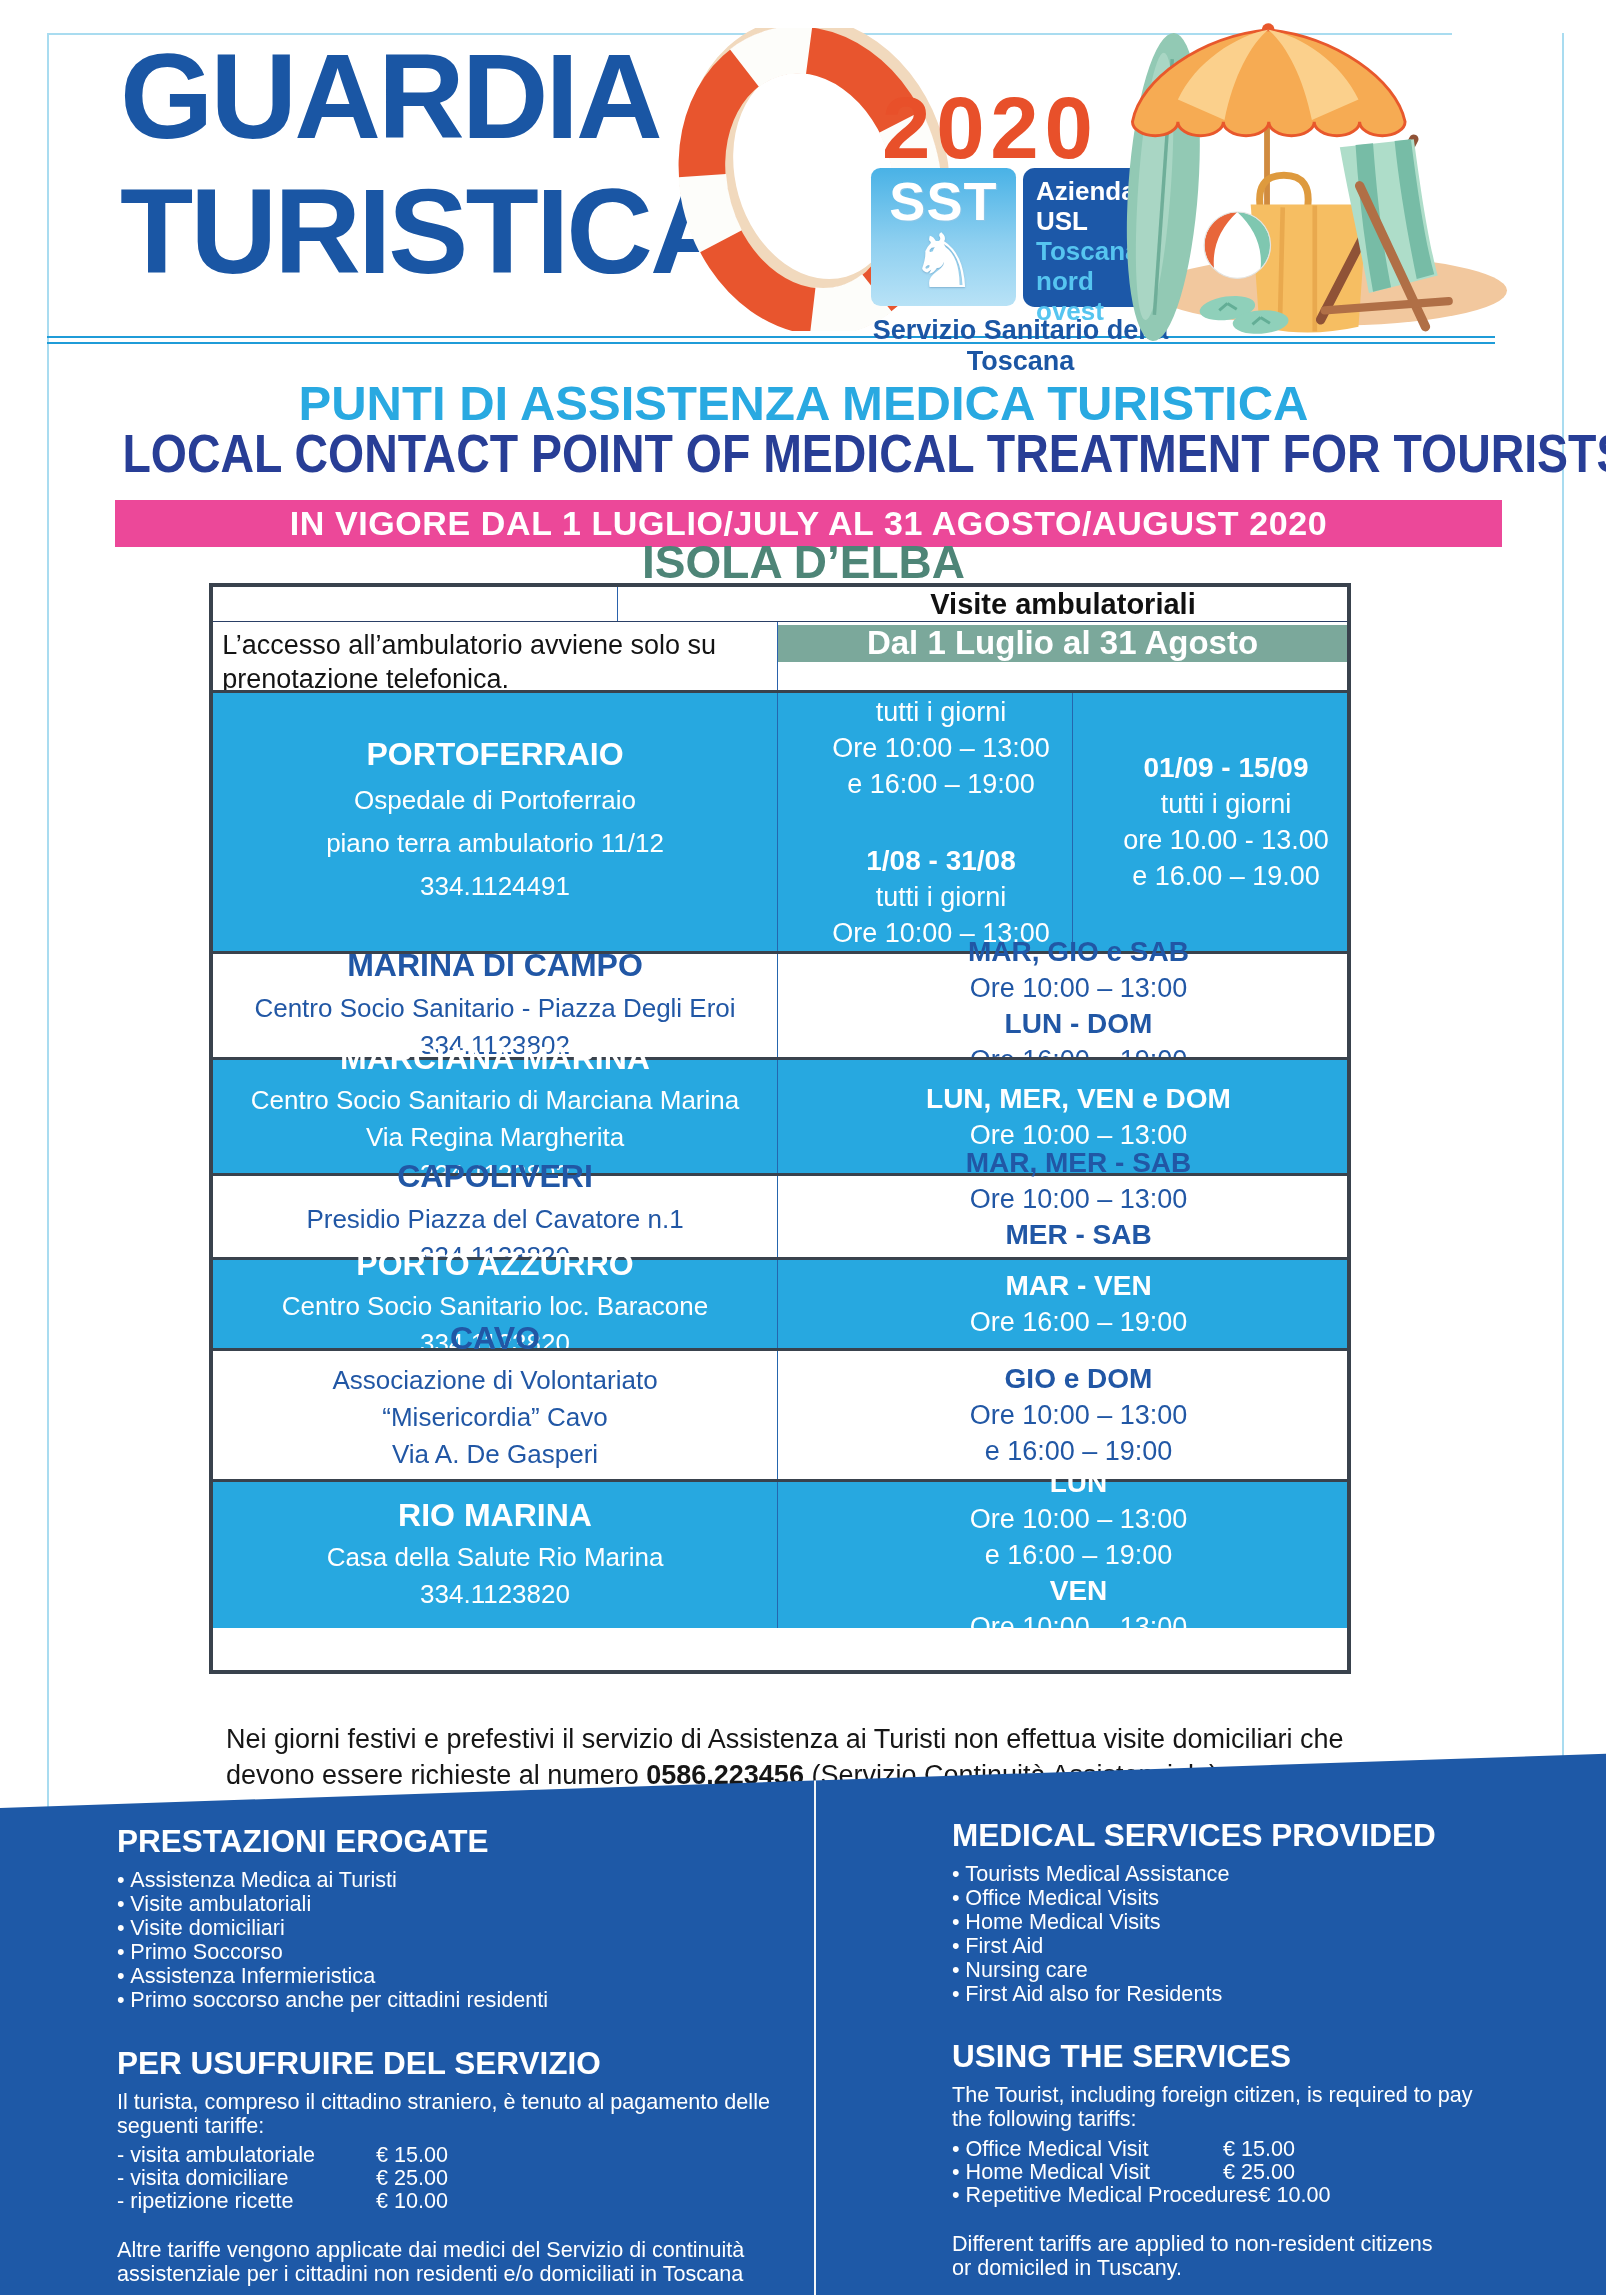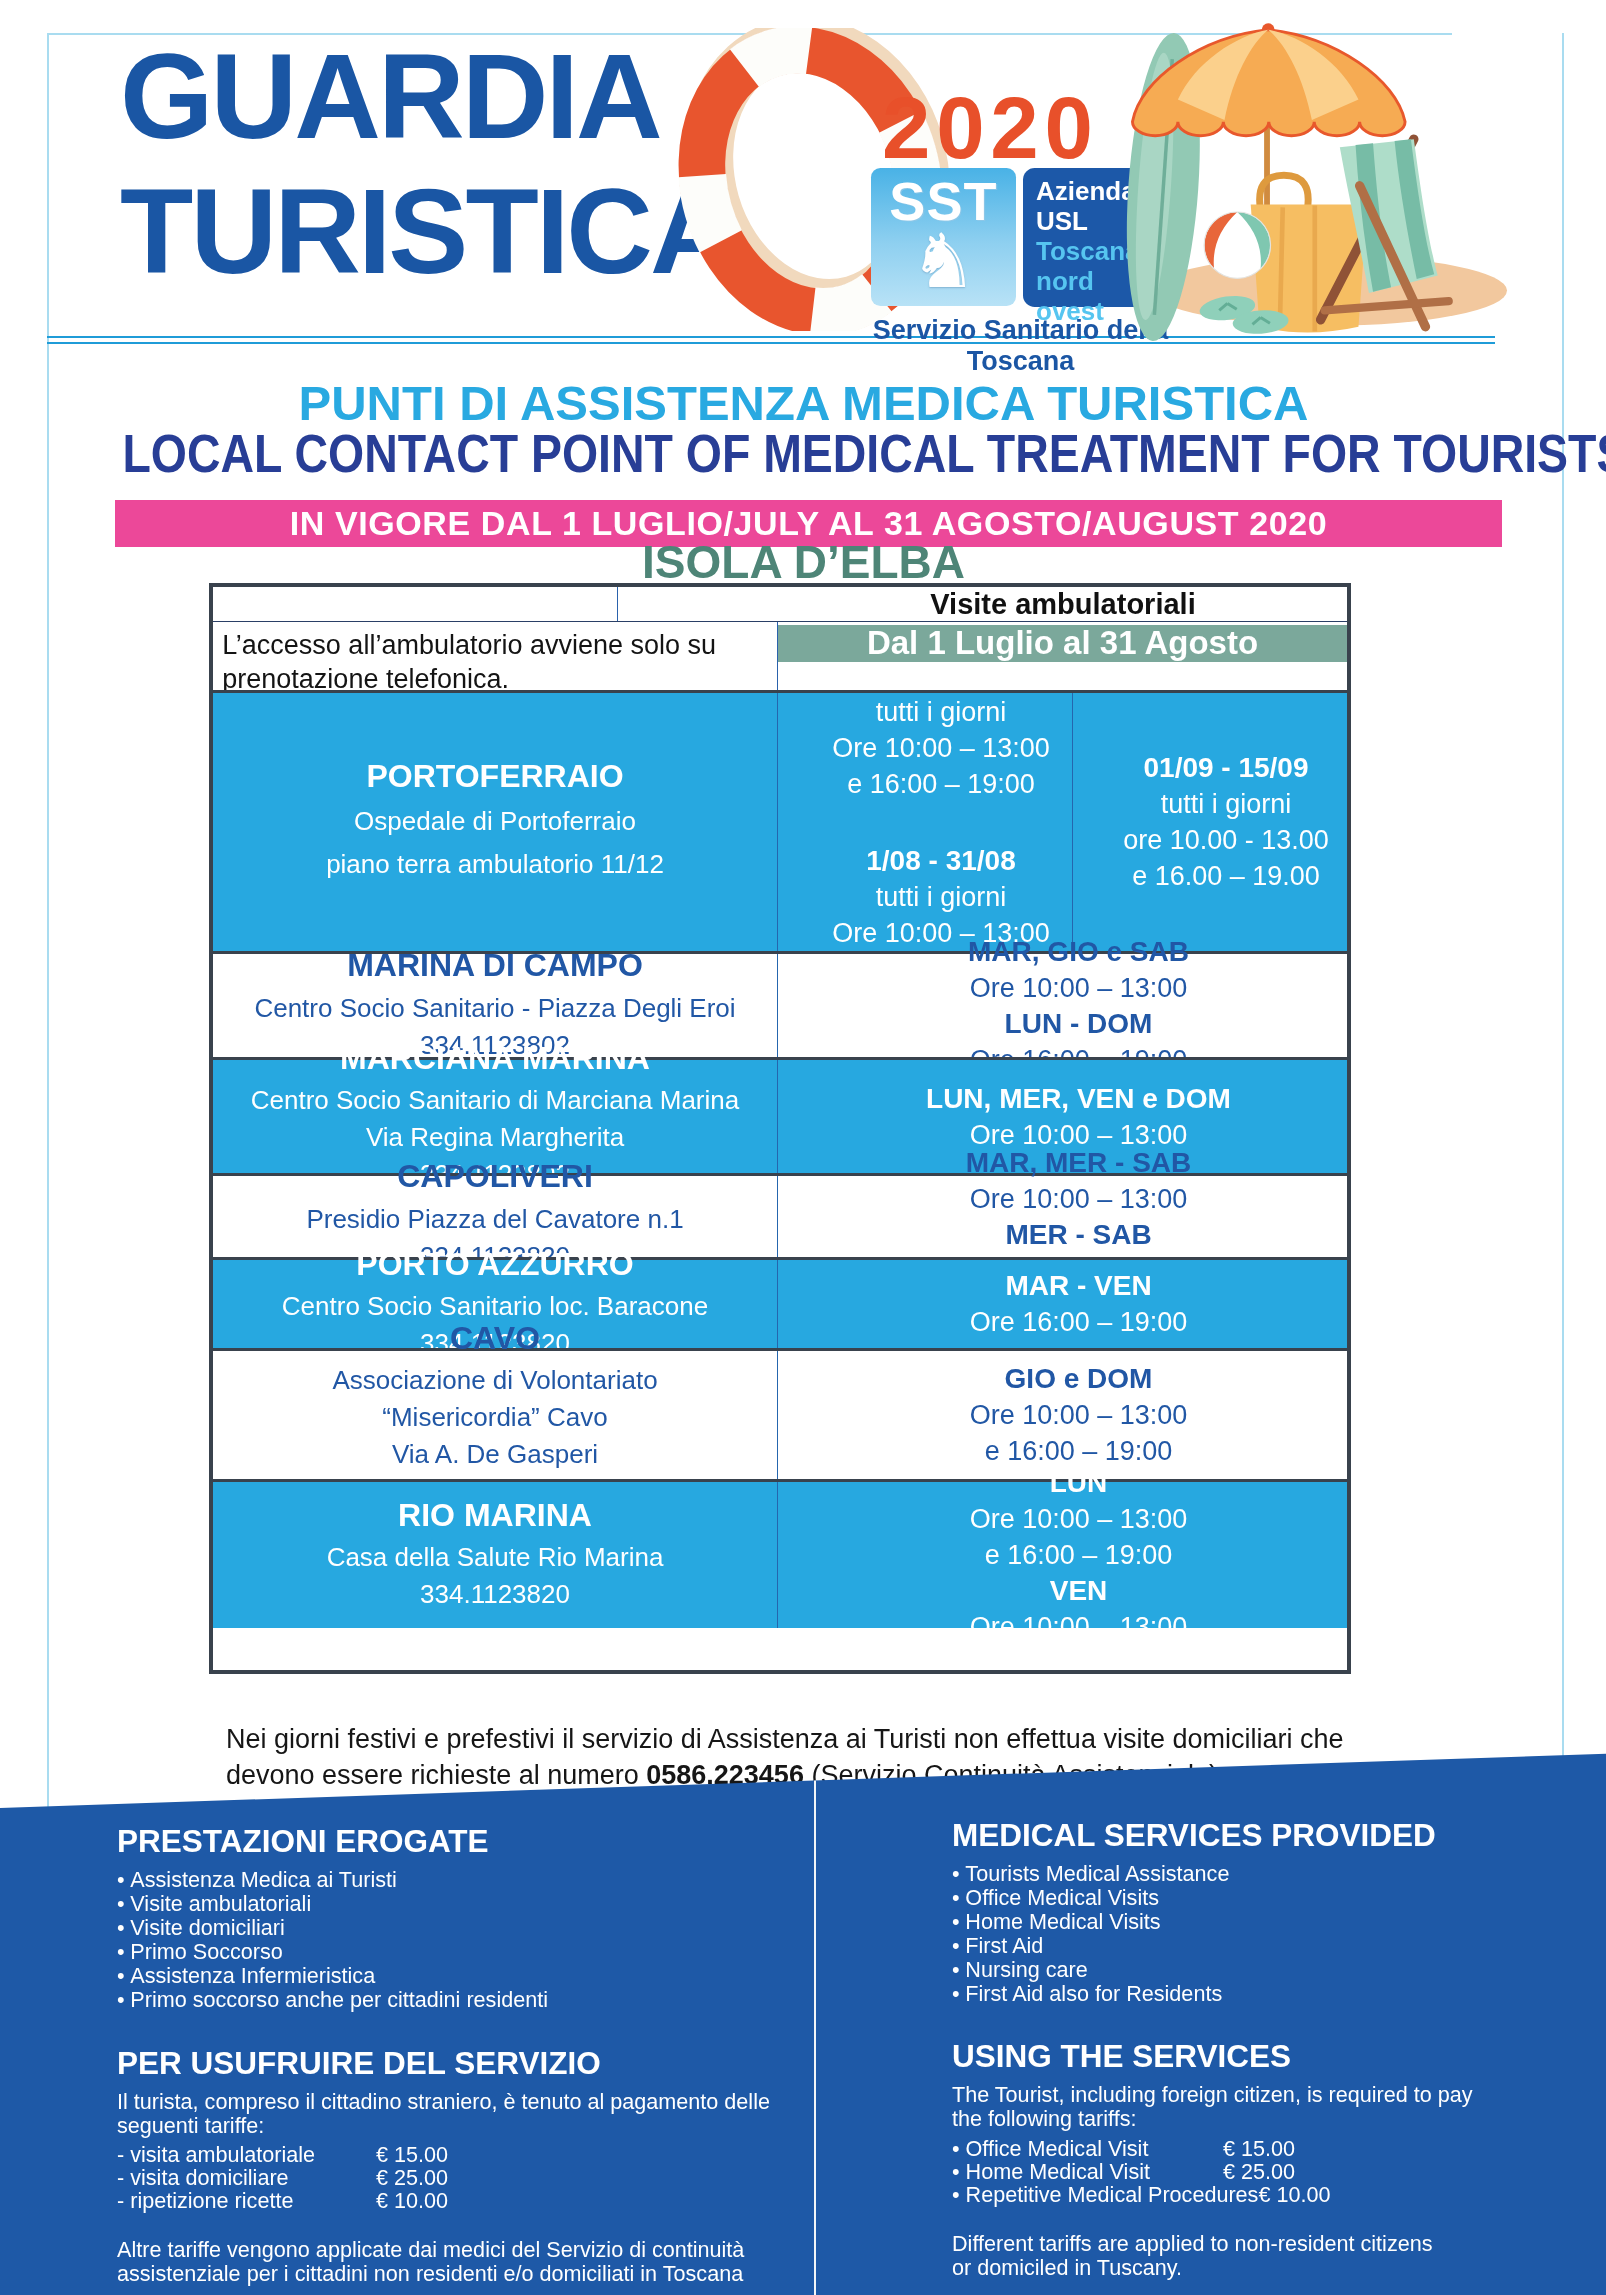--- a/index.html
+++ b/index.html
@@ -195,20 +195,21 @@
       <div class="periodwrap">
         <div class="period">Dal 1 Luglio al 31 Agosto</div>
       </div>
     </div>
 
     <div class="trow sep cyan tall" style="height:261px;">
       <div class="loccell">
         <div class="locname">PORTOFERRAIO</div>
         <div class="locline">Ospedale di Portoferraio</div>
         <div class="locline">piano terra ambulatorio 11/12</div>
+        <div class="locline">334.1124491</div>
       </div>
       <div class="schcell">
         <div class="sb">1/07 - 31/07</div>
         <div class="sr">tutti i giorni</div>
         <div class="sr">Ore 10:00 – 13:00</div>
         <div class="sr">e 16:00 – 19:00</div>
         <div class="sb gap">1/08 - 31/08</div>
         <div class="sr">tutti i giorni</div>
         <div class="sr">Ore 10:00 – 13:00</div>
         <div class="sr">e 15:00 – 19:00</div>

